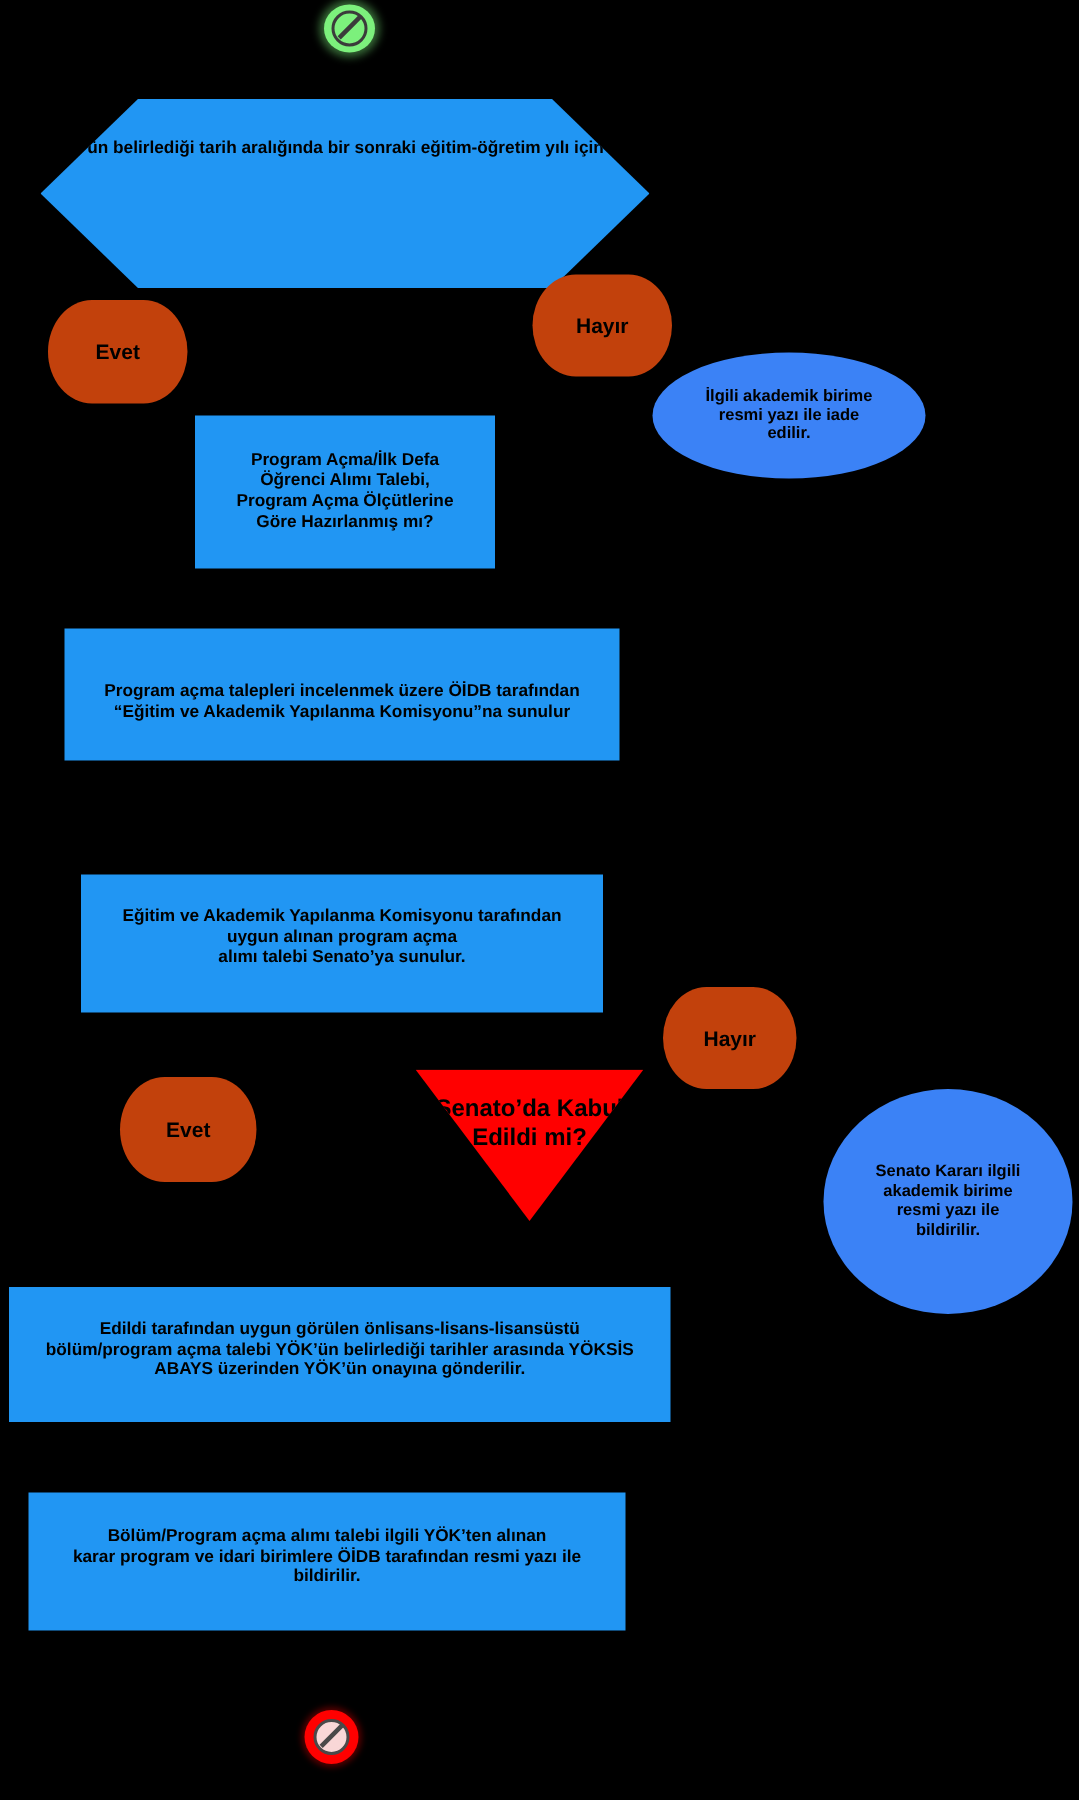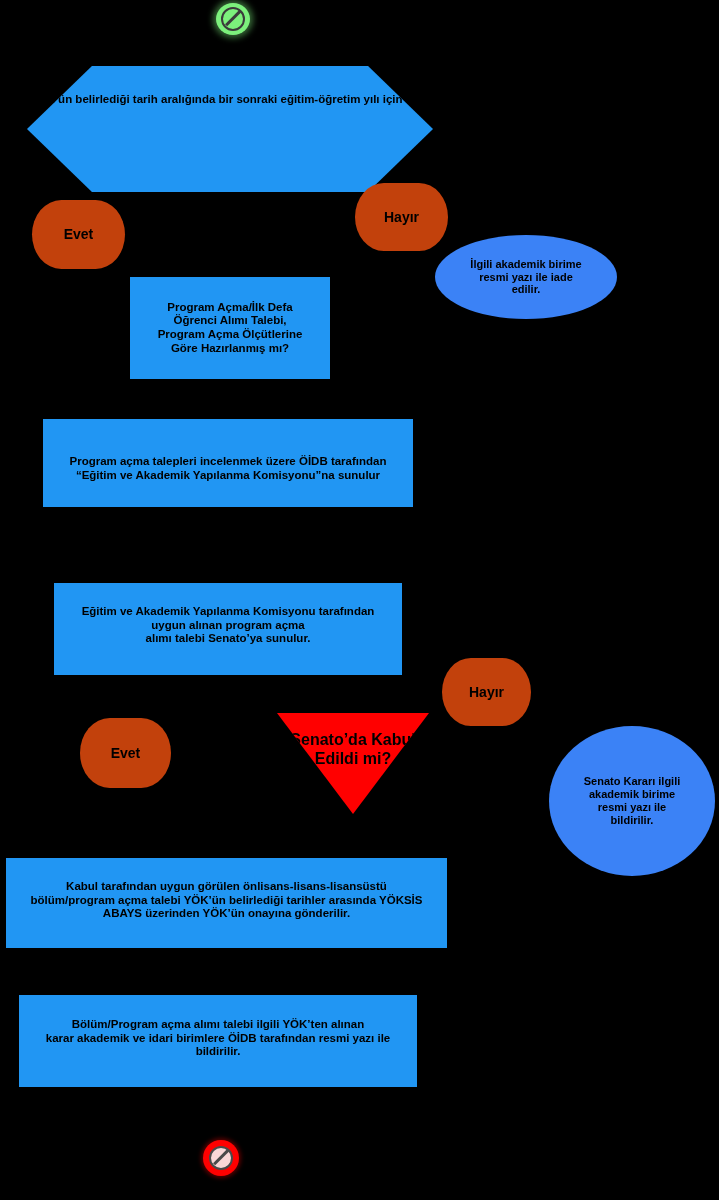--- a/index.html
+++ b/index.html
@@ -213,28 +213,28 @@
   </div>
 
   <div class="node ellipse ellipse-2">
     <span class="txt">Senato Kararı ilgili
 akademik birime
 resmi yazı ile
 bildirilir.</span>
   </div>
 
   <div class="node rect rect-4">
-    <span class="txt">Kabul tarafından uygun görülen önlisans-lisans-lisansüstü
+    <span class="txt">Edildi tarafından uygun görülen önlisans-lisans-lisansüstü
 bölüm/program açma talebi YÖK’ün belirlediği tarihler arasında YÖKSİS
 ABAYS üzerinden YÖK’ün onayına gönderilir.</span>
   </div>
 
   <div class="node rect rect-5">
     <span class="txt">Bölüm/Program açma alımı talebi ilgili YÖK’ten alınan
-karar akademik ve idari birimlere ÖİDB tarafından resmi yazı ile
+karar program ve idari birimlere ÖİDB tarafından resmi yazı ile
 bildirilir.</span>
   </div>
 
   <div class="terminator term-end">
     <div class="term-inner"></div>
   </div>
 
 </div>
 
 </body></html>

